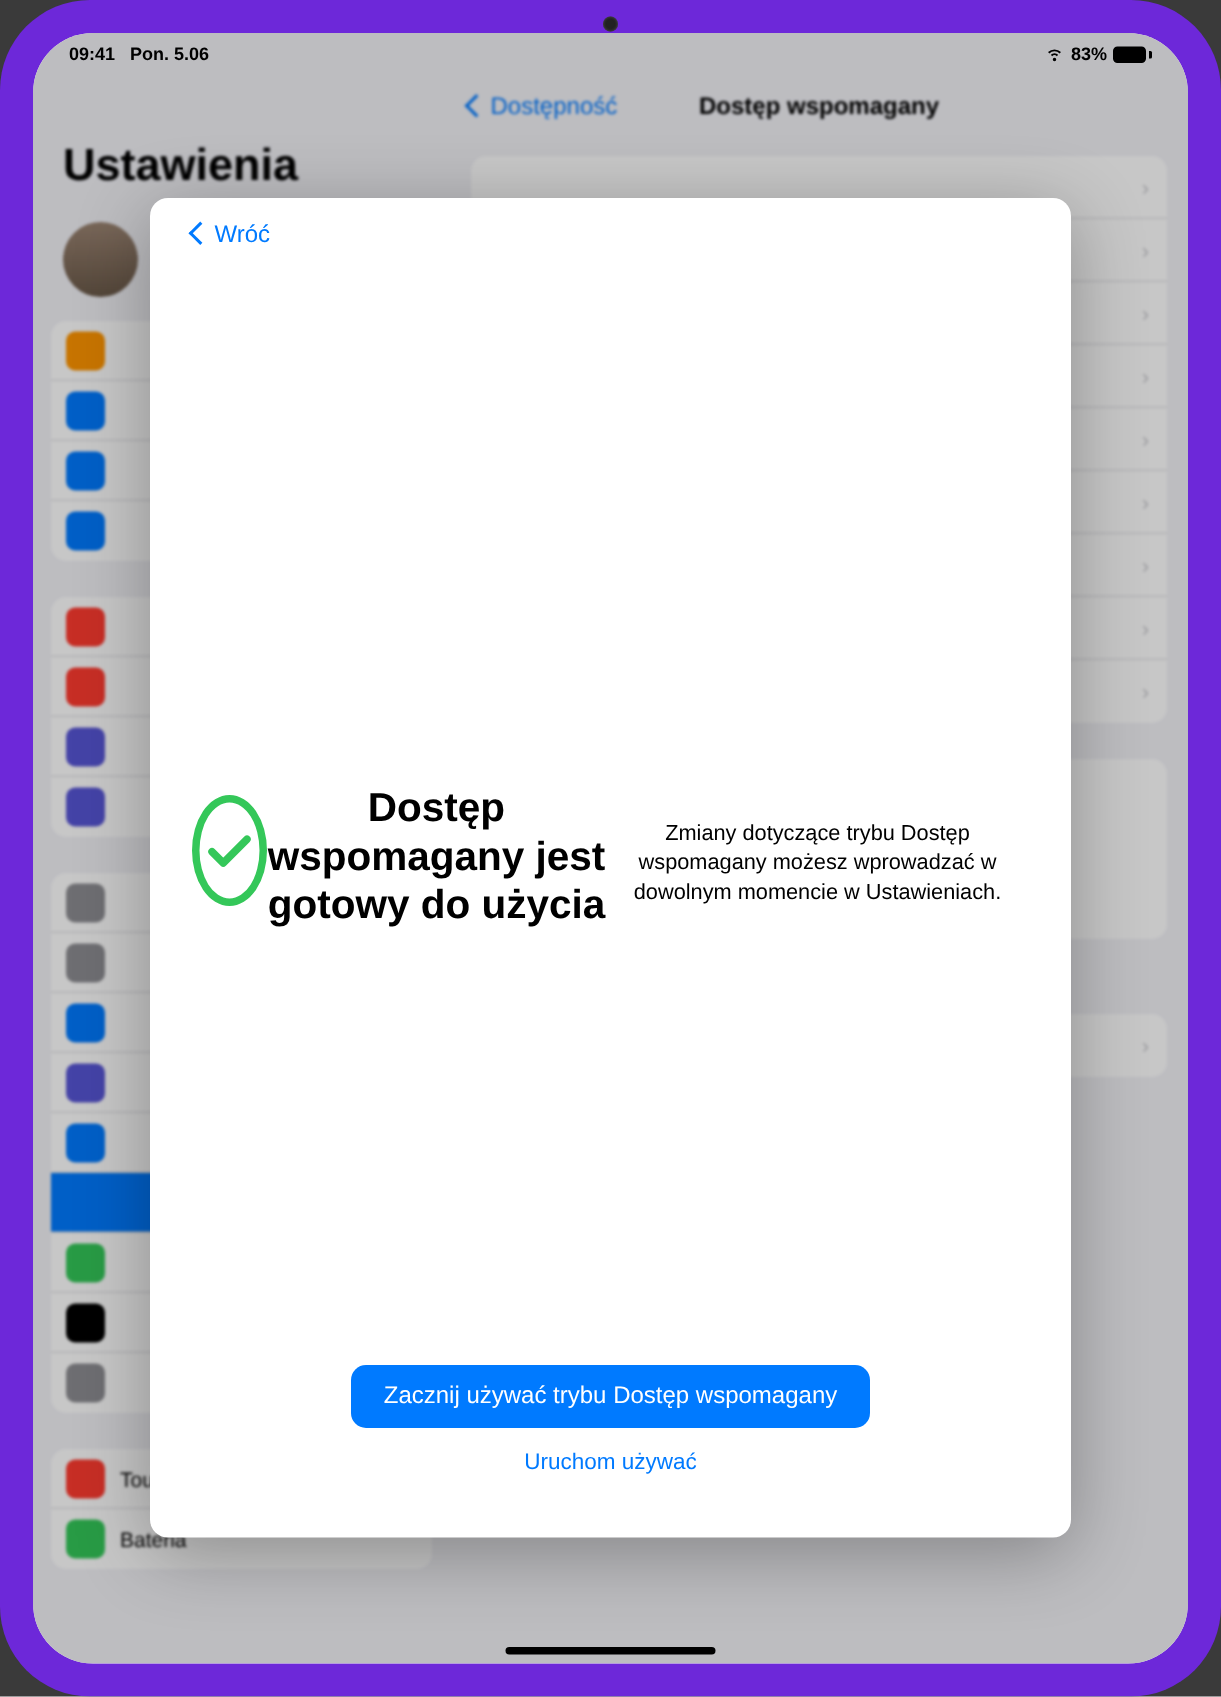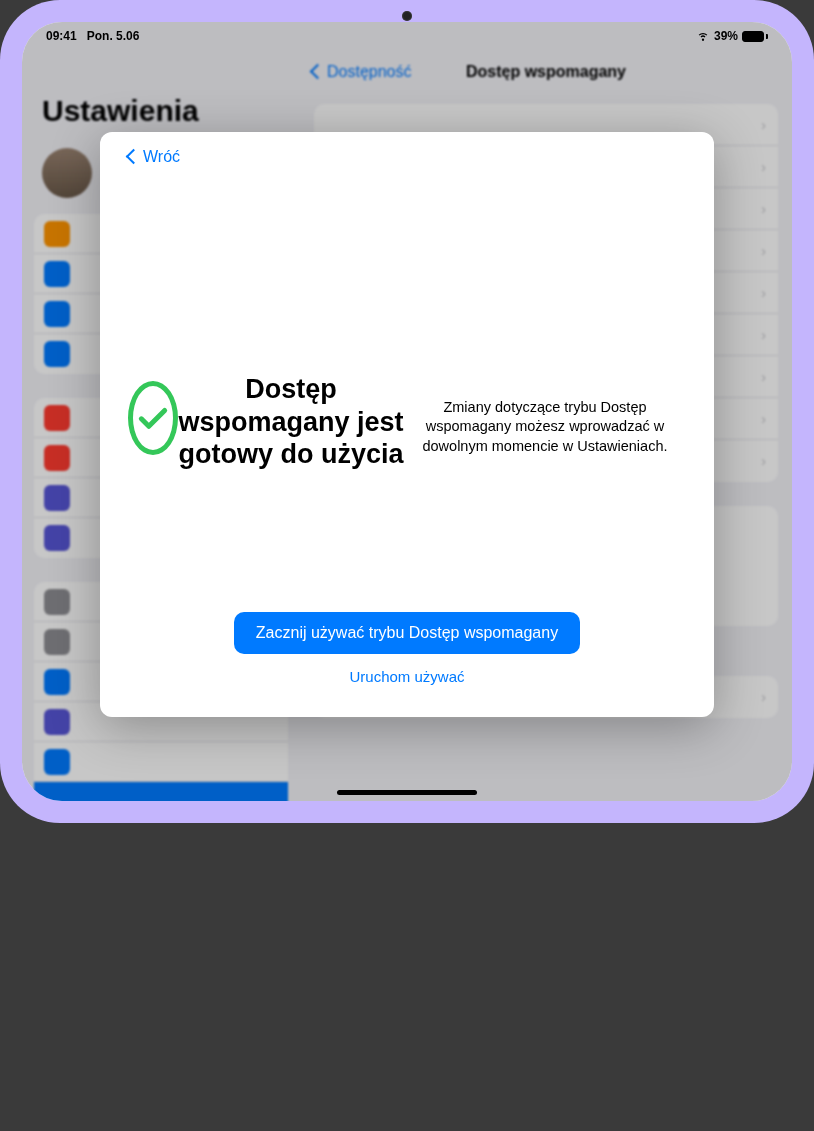--- a/index.html
+++ b/index.html
@@ -7,23 +7,23 @@
     width: 814px;
     height: 1131px;
     background: #3a3a3a;
     font-family: -apple-system, "Helvetica Neue", Arial, sans-serif;
     position: relative;
     overflow: hidden;
   }
   .device-frame {
     position: absolute;
     top: 0; left: 0;
-    width: 814px; height: 823px;
+    width: 814px; height: 1131px;
     border-radius: 60px;
-    background: #c4b5fd;
+    background: #6d28d9;
     padding: 22px;
   }
   .camera {
     position: absolute;
     top: 11px; left: 50%;
     transform: translateX(-50%);
     width: 10px; height: 10px;
     background: #222;
     border-radius: 50%;
     box-shadow: inset 0 0 2px #555;
@@ -181,21 +181,21 @@
     position: absolute;
     top: 110px;
     left: 78px;
     right: 78px;
     bottom: 84px;
     background: #fff;
     border-radius: 12px;
     z-index: 10;
     display: flex;
     flex-direction: column;
-    padding: 12px 28px 24px;
+    padding: 12px 28px 34px;
     box-shadow: 0 10px 50px rgba(0,0,0,.3);
   }
   .sheet-back {
     color: #007aff;
     font-size: 16px;
     display: flex;
     align-items: center;
     gap: 2px;
     cursor: pointer;
     align-self: flex-start;
@@ -290,21 +290,21 @@
         <span>09:41</span>
         &nbsp;
         <span>Pon. 5.06</span>
       </div>
       <div class="status-right">
         <span class="wifi-icon">
           <svg viewBox="0 0 24 24">
               <path fill="#000" d="M12 18a2 2 0 100 4 2 2 0 000-4zm-4.2-3.3a6 6 0 018.4 0l-1.5 1.5a4 4 0 00-5.4 0zM4.6 11.5a10.5 10.5 0 0114.8 0l-1.5 1.5a8.5 8.5 0 00-11.8 0z"></path>
             </svg>
         </span>
-        <span>39%</span>
+        <span>83%</span>
         <span class="battery-icon">
           <span class="battery-body"></span>
             <span class="battery-tip"></span>
         </span>
       </div>
     </div>
 
     <div class="bg-app">
       <div class="bg-left">
         <div class="bg-title">Ustawienia</div>

